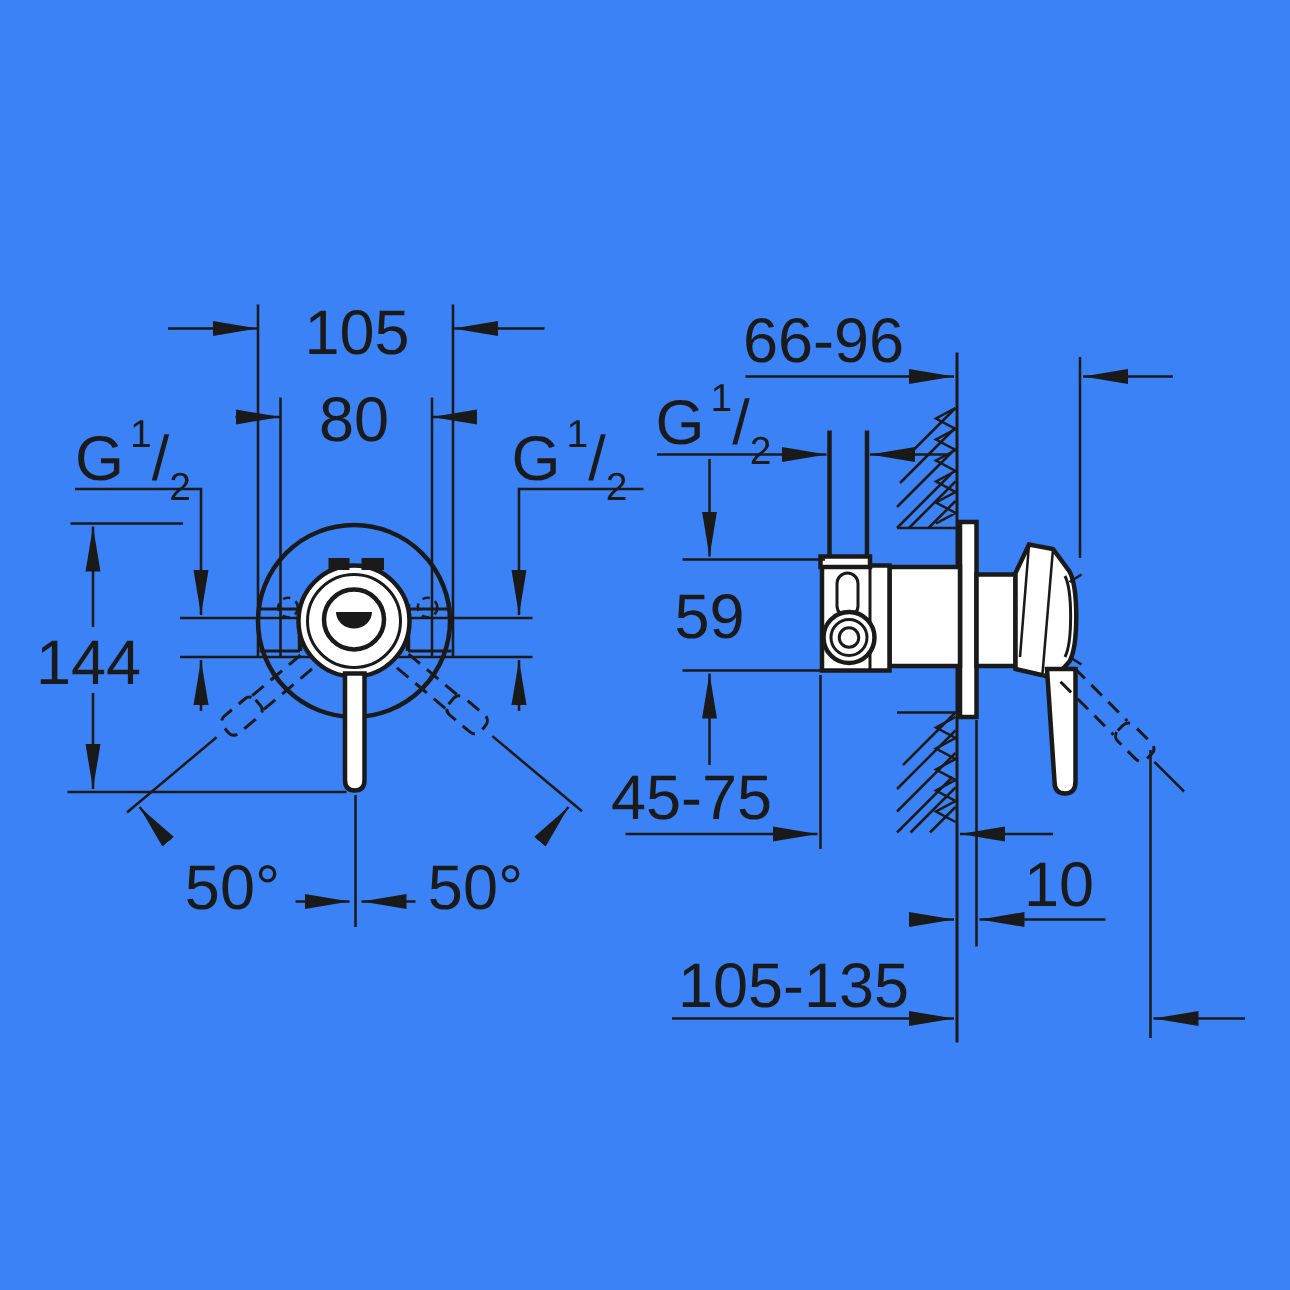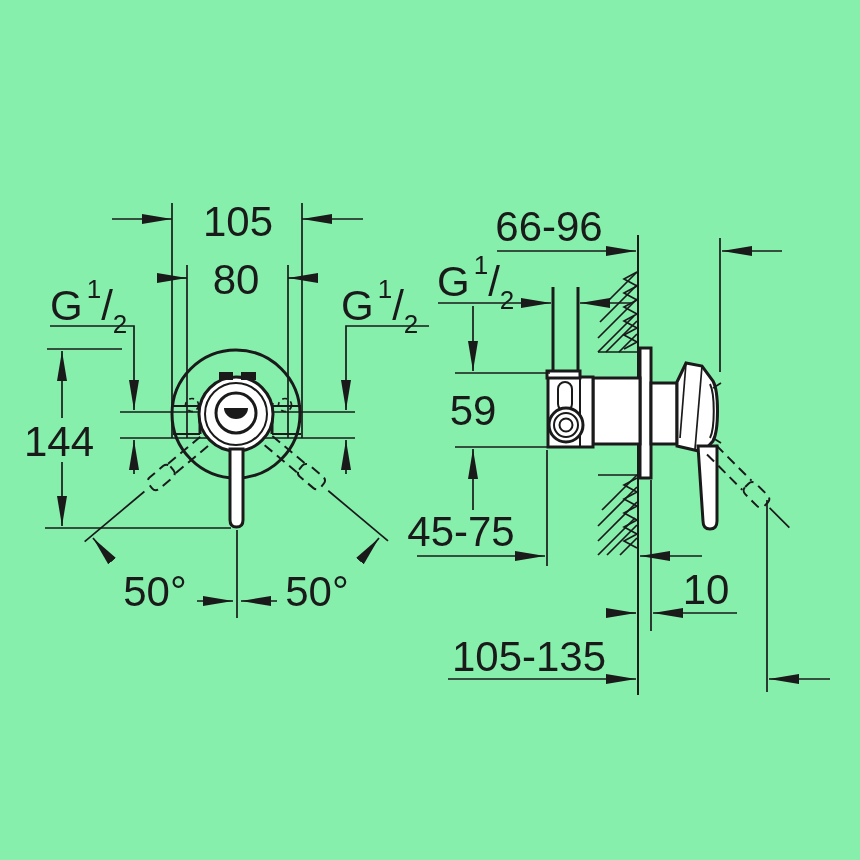--- a/index.html
+++ b/index.html
@@ -1,16 +1,16 @@
 <!DOCTYPE html>
 <html><head>
 <meta charset="utf-8">
 <style>
   html,body{margin:0;padding:0;background:#ffffff;}
-  .stage{width:860px;height:860px;background:#86efac;position:relative;overflow:hidden;}
+  .stage{width:860px;height:860px;background:#3b82f6;position:relative;overflow:hidden;}
   svg{display:block;}
   
   .tk{stroke:#1a1a1a;stroke-width:3;fill:none;}
   .md{stroke:#1a1a1a;stroke-width:2;fill:none;}
   .tn{stroke:#1a1a1a;stroke-width:1.7;fill:none;}
   .wf{fill:#ffffff;}
   .ink{fill:#1a1a1a;stroke:none;}
   .dsh{stroke-dasharray:10 6;}
   .dsh2{stroke-dasharray:5 4;}
   text{font-family:"Liberation Sans","DejaVu Sans",sans-serif;font-size:42px;fill:#1a1a1a;}

